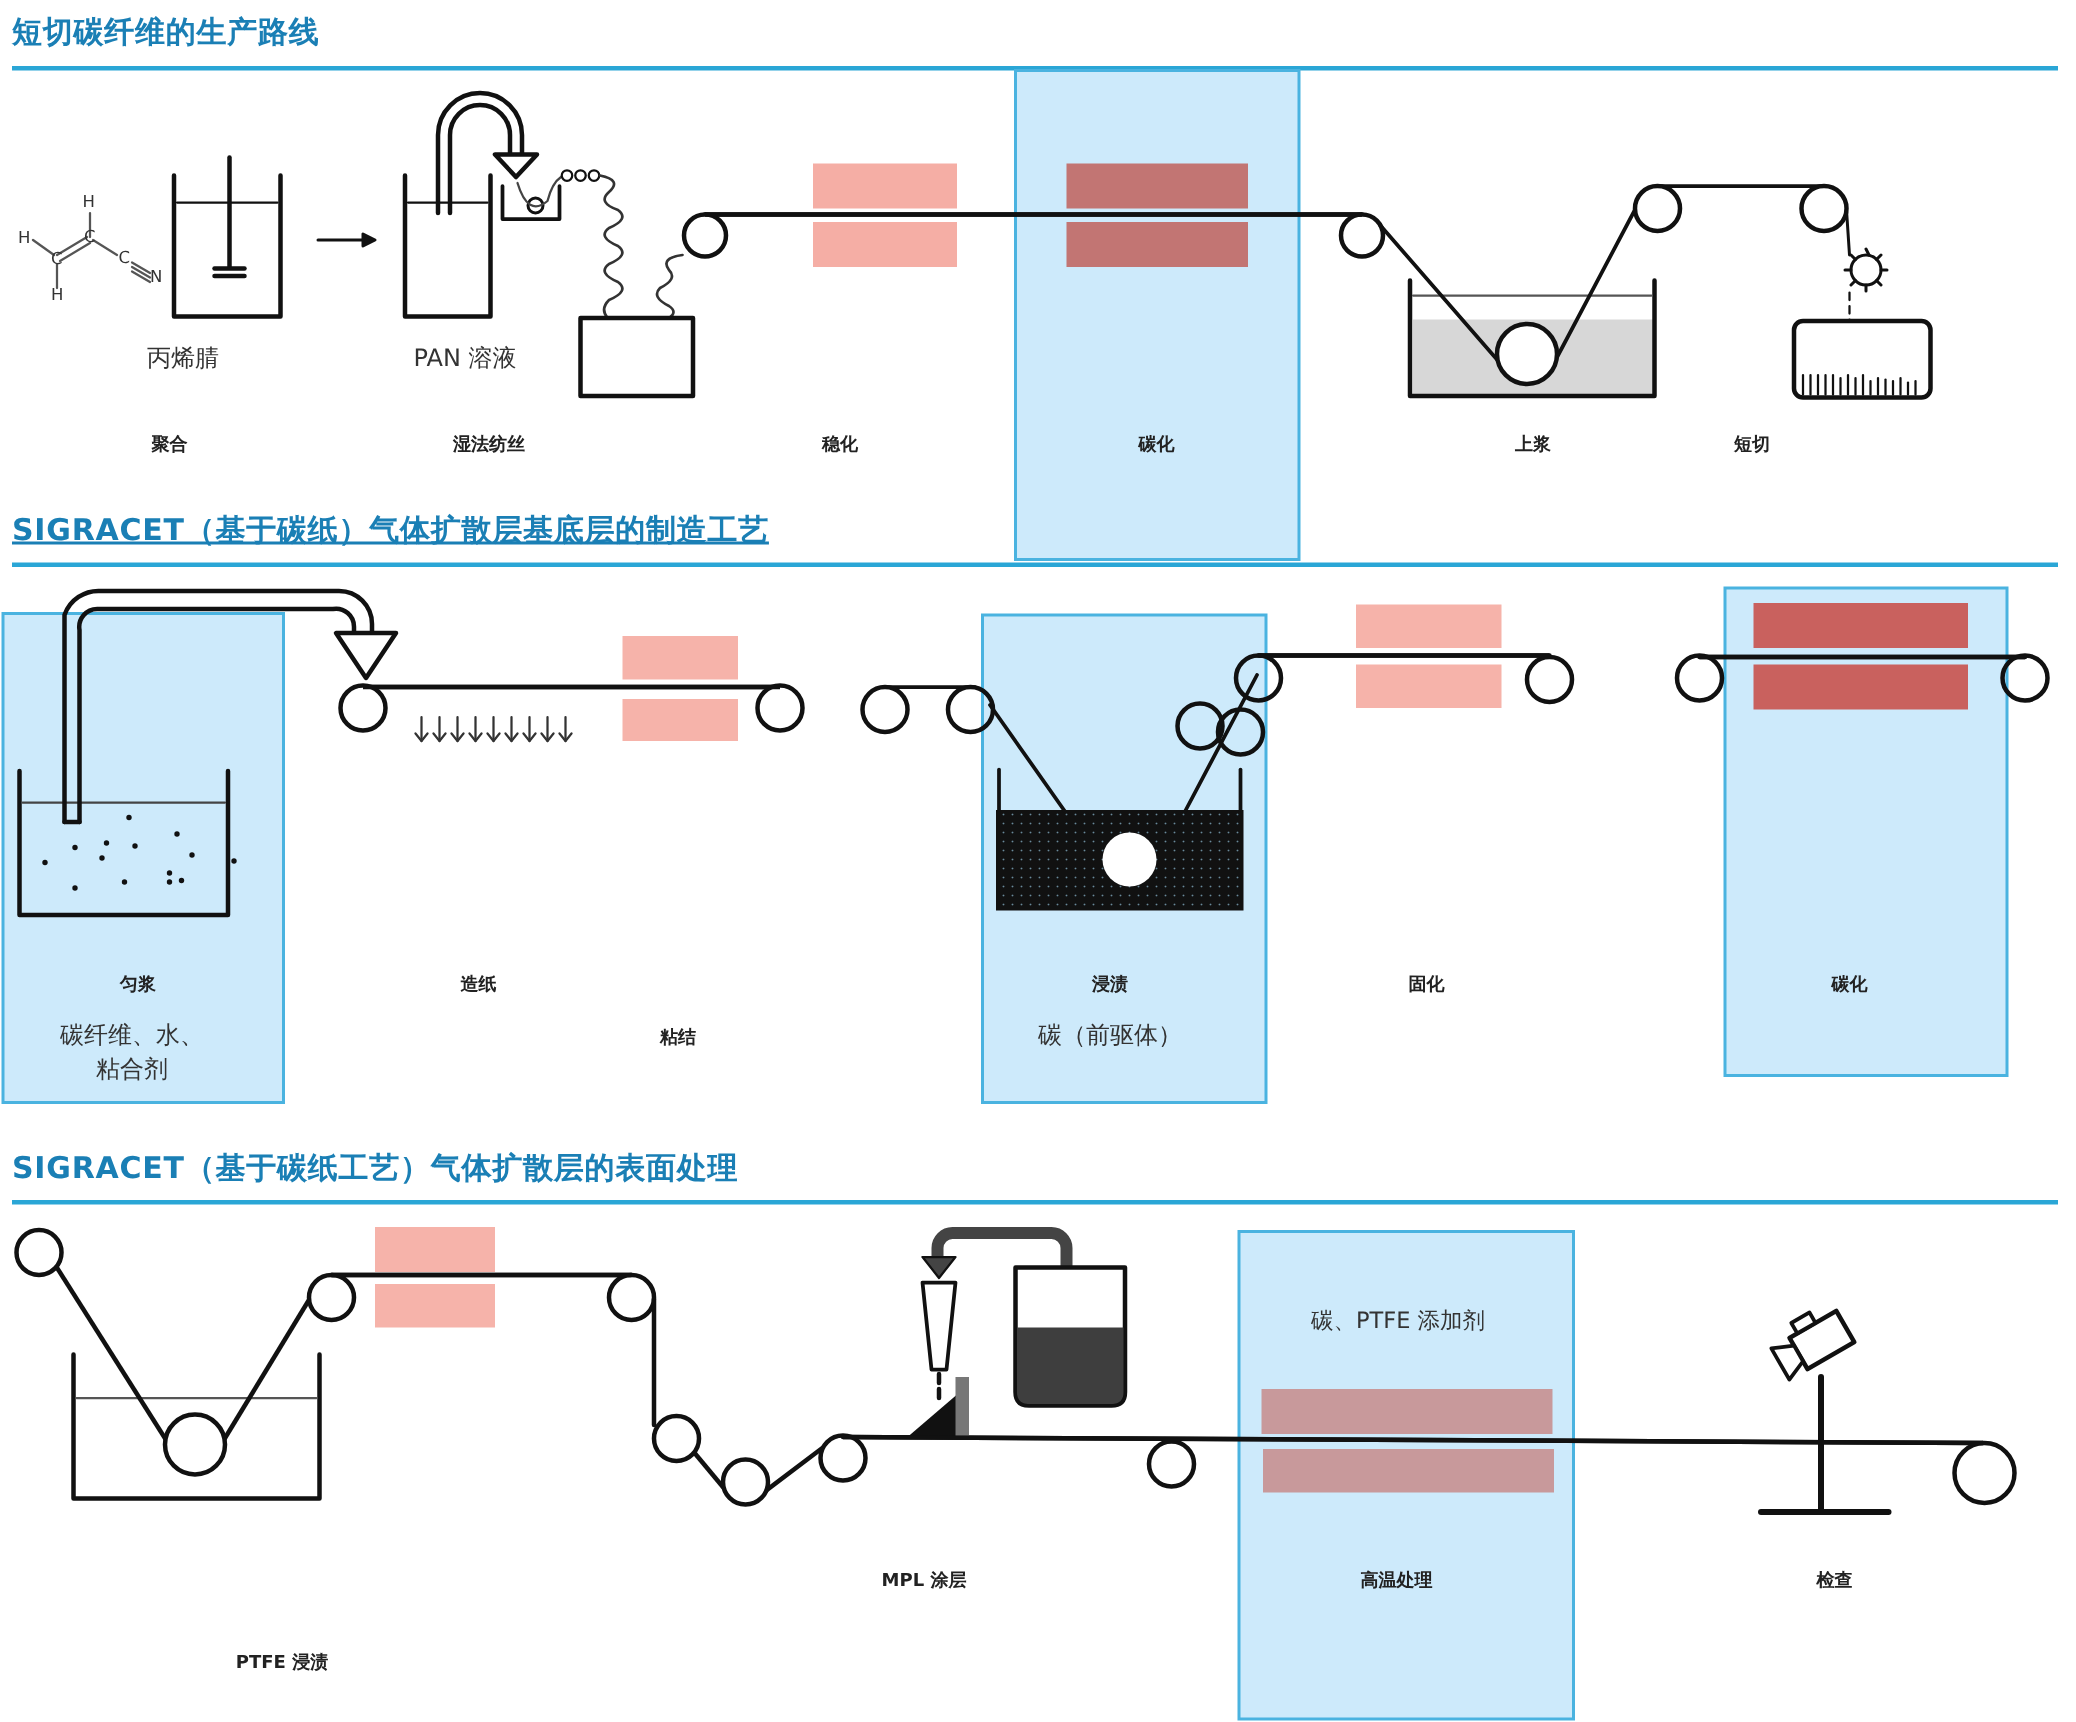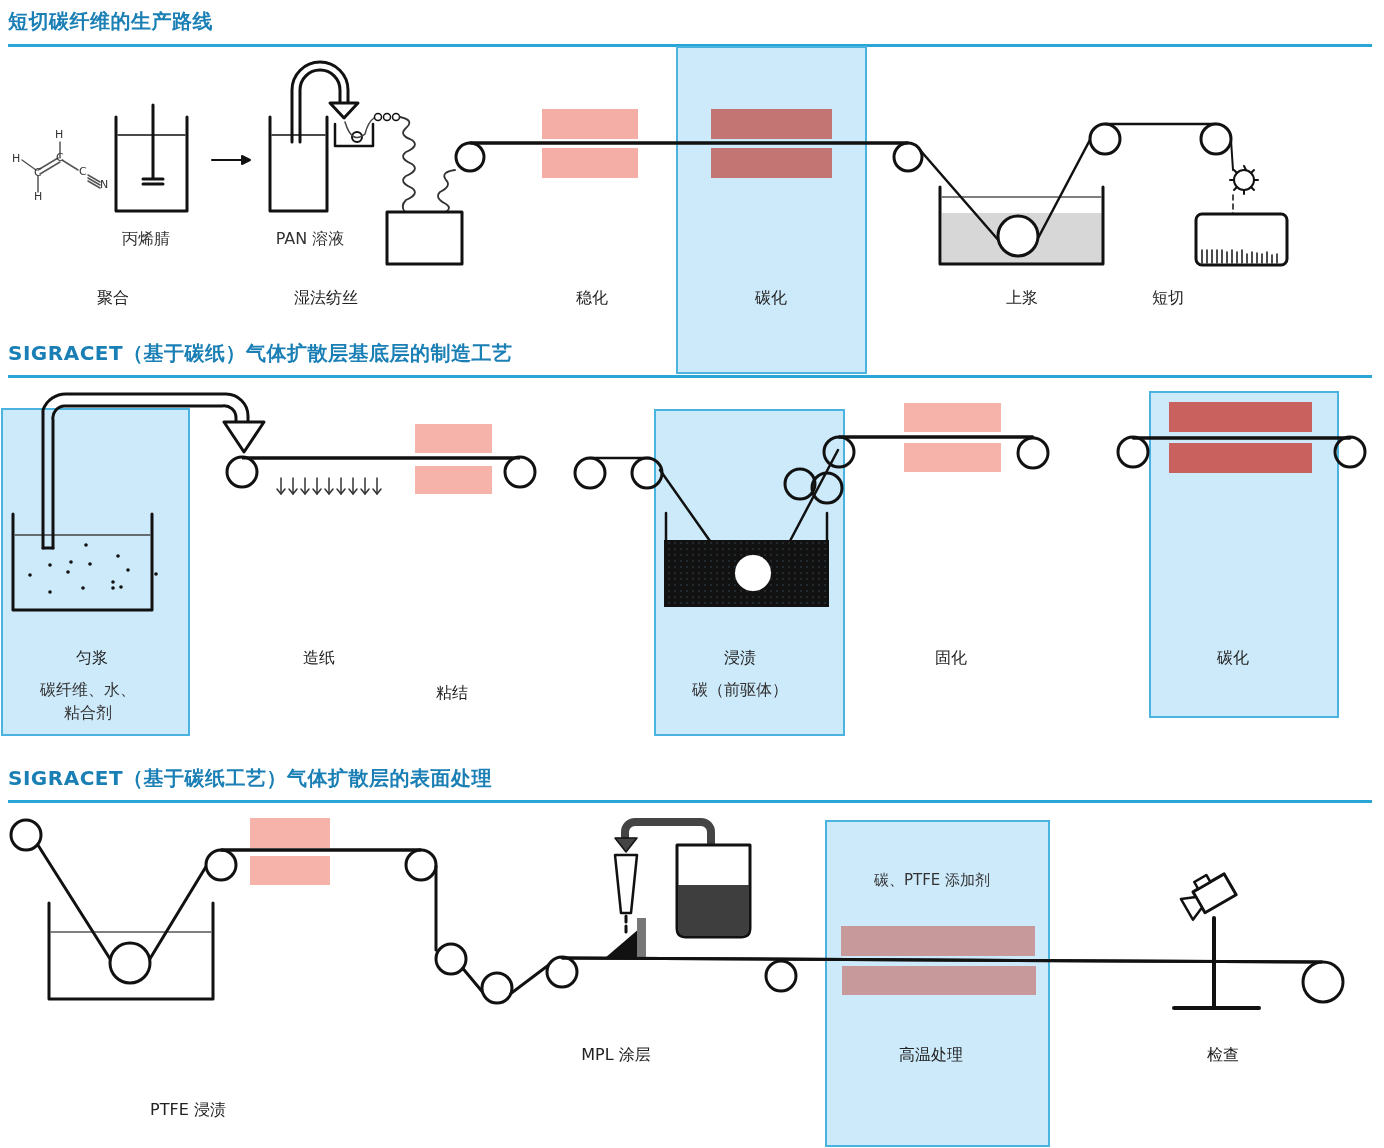--- a/index.html
+++ b/index.html
@@ -2,35 +2,35 @@
 <html><head>
   <meta charset="utf-8">
   <style>
     html, body { margin: 0; padding: 0; background: #ffffff; }
     body { width: 1384px; height: 1148px; position: relative; overflow: hidden;
            font-family: "DejaVu Sans", "Liberation Sans", sans-serif; }
     .section-title { position: absolute; left: 8px; font-size: 20px; font-weight: bold;
                      color: #1a7fb5; letter-spacing: 0.5px; white-space: nowrap; }
     .rule { position: absolute; left: 8px; right: 12px; height: 3px; background: #2aa6d6; }
     svg#stage { position: absolute; left: 0; top: 0; }
-    .lbl { position: absolute; font-size: 16px; font-weight: normal; color: #222;
+    .lbl { position: absolute; font-size: 12px; font-weight: bold; color: #222;
            transform: translateX(-50%); white-space: nowrap; }
     .sub { position: absolute; font-size: 16px; color: #333; transform: translateX(-50%);
            white-space: nowrap; text-align: center; line-height: 23px; }
     .small { position: absolute; font-size: 15px; color: #333; transform: translateX(-50%);
              white-space: nowrap; }
     .chem { position: absolute; font-size: 11px; color: #333; }
   </style>
 </head>
 <body>
 
 <div class="section-title" style="top:8px;">短切碳纤维的生产路线</div>
 <div class="rule" style="top:44px;"></div>
 
-<div class="section-title" style="top:340px;">SIGRACET（基于碳纸）气体扩散层基底层的制造工艺</div>
+<div class="section-title" style="top:340px;text-decoration:underline;">SIGRACET（基于碳纸）气体扩散层基底层的制造工艺</div>
 <div class="rule" style="top:375px;"></div>
 
 <div class="section-title" style="top:765px;">SIGRACET（基于碳纸工艺）气体扩散层的表面处理</div>
 <div class="rule" style="top:800px;"></div>
 
 <svg id="stage" width="1384" height="1148" viewBox="0 0 1384 1148">
 
   <rect x="677" y="47" width="189" height="326" fill="#cdeafb" stroke="#4ab3e0" stroke-width="2"></rect>
   <rect x="2" y="409" width="187" height="326" fill="#cdeafb" stroke="#4ab3e0" stroke-width="2"></rect>
   <rect x="655" y="410" width="189" height="325" fill="#cdeafb" stroke="#4ab3e0" stroke-width="2"></rect>
@@ -278,25 +278,25 @@
 </svg>
 
 <span class="chem" style="left:12px;top:152px;">H</span>
 <span class="chem" style="left:55px;top:128px;">H</span>
 <span class="chem" style="left:34px;top:166px;">C</span>
 <span class="chem" style="left:56px;top:151px;">C</span>
 <span class="chem" style="left:34px;top:190px;">H</span>
 <span class="chem" style="left:79px;top:165px;">C</span>
 <span class="chem" style="left:100px;top:178px;">N</span>
 
-<span class="sub" style="left:122px;top:227px;margin-left:24px;">丙烯腈</span>
+<span class="sub" style="left:122px;top:227px;">丙烯腈</span>
 <span class="sub" style="left:310px;top:227px;">PAN 溶液</span>
 <span class="lbl" style="left:113px;top:288px;">聚合</span>
 <span class="lbl" style="left:326px;top:288px;">湿法纺丝</span>
-<span class="lbl" style="left:592px;top:288px;">稳化</span>
+<span class="lbl" style="left:560px;top:288px;">稳化</span>
 <span class="lbl" style="left:771px;top:288px;">碳化</span>
 <span class="lbl" style="left:1022px;top:288px;">上浆</span>
 <span class="lbl" style="left:1168px;top:288px;">短切</span>
 
 <span class="lbl" style="left:92px;top:648px;">匀浆</span>
 <span class="sub" style="left:88px;top:678px;">
   <span>碳纤维、水、</span><br>
   <span>粘合剂</span>
 </span>
 <span class="lbl" style="left:319px;top:648px;">造纸</span>

